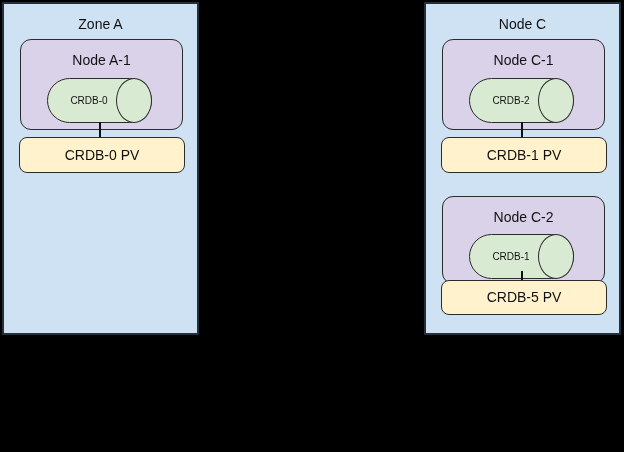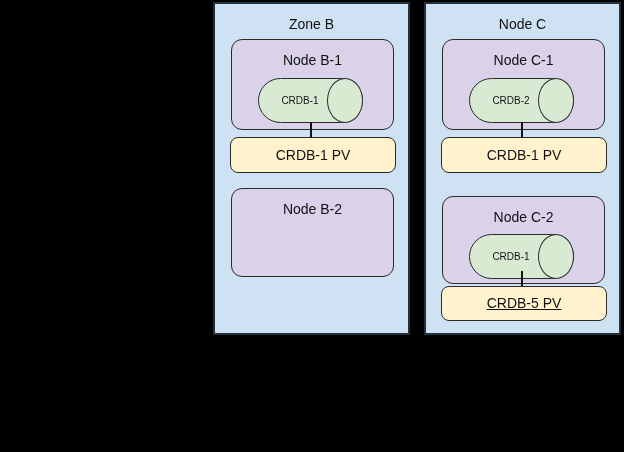--- a/index.html
+++ b/index.html
@@ -81,43 +81,40 @@
   .connector.c2 { top: 267px; height: 16px; }
 
   .pv {
     position: absolute; left: 15px; width: 166px; height: 36px;
     background: var(--pv_fill);
     border: 1px solid var(--shape_border);
     border-radius: 8px;
     text-align: center; font-size: 14px; line-height: 34px;
   }
   .pv.p1 { top: 133px; }
-  .pv.p2 { top: 282px; height: 35px; line-height: 33px; text-decoration: underline; }
+  .pv.p2 { top: 276px; height: 35px; line-height: 33px; }
 </style>
 </head>
 <body>
 
 <div class="canvas">
 
-
-  <div class="zone zone-b">
-    <div class="zone-title">Zone B</div>
+  <div class="zone zone-a">
+    <div class="zone-title">Zone A</div>
     <div class="node row1">
-      <div class="node-title">Node B-1</div>
+      <div class="node-title">Node A-1</div>
       <div class="cylinder">
         <div class="cylinder-cap"></div>
-        <div class="pod-label">CRDB-1</div>
+        <div class="pod-label">CRDB-0</div>
       </div>
     </div>
     <div class="connector c1"></div>
-    <div class="pv p1">CRDB-1 PV</div>
-    <div class="node empty-node">
-      <div class="node-title">Node B-2</div>
-    </div>
+    <div class="pv p1">CRDB-0 PV</div>
   </div>
+
 
   <div class="zone zone-c">
     <div class="zone-title">Node C</div>
     <div class="node row1">
       <div class="node-title">Node C-1</div>
       <div class="cylinder">
         <div class="cylinder-cap"></div>
         <div class="pod-label">CRDB-2</div>
       </div>
     </div>

